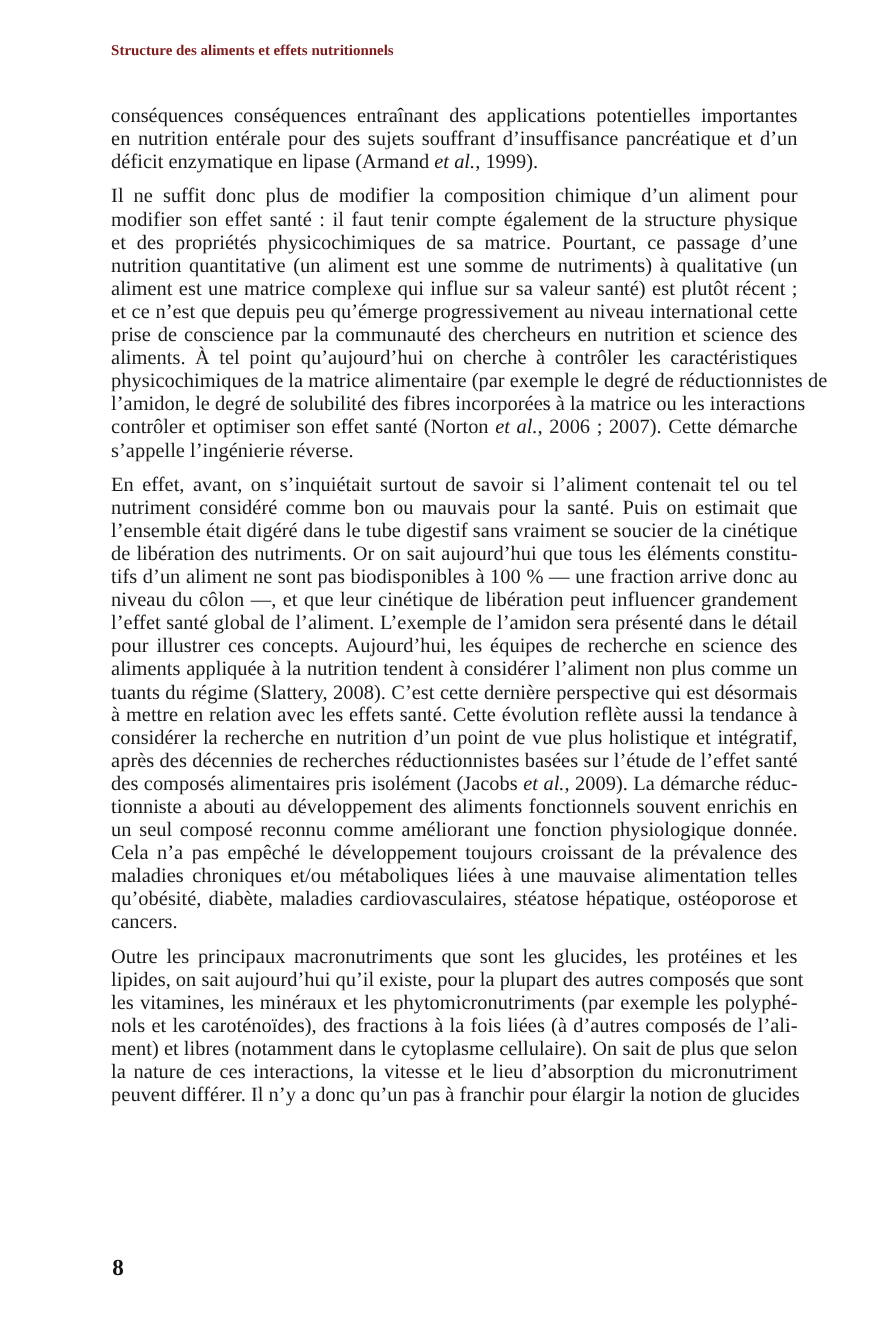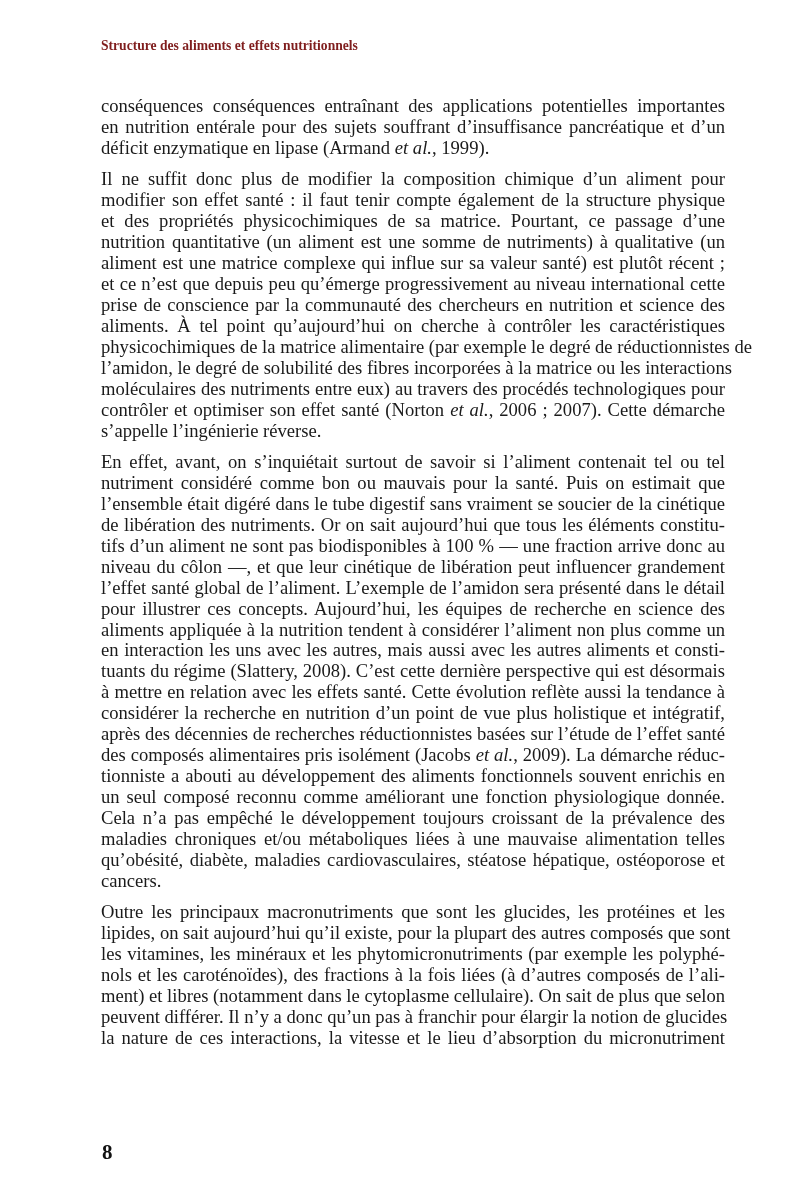--- a/index.html
+++ b/index.html
@@ -74,51 +74,49 @@
       <span class="line"><span>Il ne suffit donc plus de modifier la composition chimique d’un aliment pour</span></span>
       <span class="line"><span>modifier son effet santé : il faut tenir compte également de la structure physique</span></span>
       <span class="line"><span>et des propriétés physicochimiques de sa matrice. Pourtant, ce passage d’une</span></span>
       <span class="line"><span>nutrition quantitative (un aliment est une somme de nutriments) à qualitative (un</span></span>
       <span class="line"><span>aliment est une matrice complexe qui influe sur sa valeur santé) est plutôt récent ;</span></span>
       <span class="line"><span>et ce n’est que depuis peu qu’émerge progressivement au niveau international cette</span></span>
       <span class="line"><span>prise de conscience par la communauté des chercheurs en nutrition et science des</span></span>
       <span class="line"><span>aliments. À tel point qu’aujourd’hui on cherche à contrôler les caractéristiques</span></span>
       <span class="line"><span>physicochimiques de la matrice alimentaire (par exemple le degré de réductionnistes de</span></span>
       <span class="line"><span>l’amidon, le degré de solubilité des fibres incorporées à la matrice ou les interactions</span></span>
-      <span class="line"><span>moléculaires des nutriments entre eux) au travers des procédés technologiques pour</span></span>
       <span class="line"><span>contrôler et optimiser son effet santé (Norton </span><i>et al.</i><span>, 2006 ; 2007). Cette démarche</span></span>
       <span class="line last"><span>s’appelle l’ingénierie réverse.</span></span>
     </div>
     <div class="para">
       <span class="line"><span>En effet, avant, on s’inquiétait surtout de savoir si l’aliment contenait tel ou tel</span></span>
       <span class="line"><span>nutriment considéré comme bon ou mauvais pour la santé. Puis on estimait que</span></span>
       <span class="line"><span>l’ensemble était digéré dans le tube digestif sans vraiment se soucier de la cinétique</span></span>
       <span class="line"><span>de libération des nutriments. Or on sait aujourd’hui que tous les éléments constitu-</span></span>
       <span class="line"><span>tifs d’un aliment ne sont pas biodisponibles à 100 % — une fraction arrive donc au</span></span>
       <span class="line"><span>niveau du côlon —, et que leur cinétique de libération peut influencer grandement</span></span>
       <span class="line"><span>l’effet santé global de l’aliment. L’exemple de l’amidon sera présenté dans le détail</span></span>
       <span class="line"><span>pour illustrer ces concepts. Aujourd’hui, les équipes de recherche en science des</span></span>
       <span class="line"><span>aliments appliquée à la nutrition tendent à considérer l’aliment non plus comme un</span></span>
-      <span class="line"><span>en interaction les uns avec les autres, mais aussi avec les autres aliments et consti-</span></span>
       <span class="line"><span>tuants du régime (Slattery, 2008). C’est cette dernière perspective qui est désormais</span></span>
       <span class="line"><span>à mettre en relation avec les effets santé. Cette évolution reflète aussi la tendance à</span></span>
       <span class="line"><span>considérer la recherche en nutrition d’un point de vue plus holistique et intégratif,</span></span>
       <span class="line"><span>après des décennies de recherches réductionnistes basées sur l’étude de l’effet santé</span></span>
       <span class="line"><span>des composés alimentaires pris isolément (Jacobs </span><i>et al.</i><span>, 2009). La démarche réduc-</span></span>
       <span class="line"><span>tionniste a abouti au développement des aliments fonctionnels souvent enrichis en</span></span>
       <span class="line"><span>un seul composé reconnu comme améliorant une fonction physiologique donnée.</span></span>
       <span class="line"><span>Cela n’a pas empêché le développement toujours croissant de la prévalence des</span></span>
       <span class="line"><span>maladies chroniques et/ou métaboliques liées à une mauvaise alimentation telles</span></span>
       <span class="line"><span>qu’obésité, diabète, maladies cardiovasculaires, stéatose hépatique, ostéoporose et</span></span>
       <span class="line last"><span>cancers.</span></span>
     </div>
     <div class="para">
       <span class="line"><span>Outre les principaux macronutriments que sont les glucides, les protéines et les</span></span>
       <span class="line"><span>lipides, on sait aujourd’hui qu’il existe, pour la plupart des autres composés que sont</span></span>
       <span class="line"><span>les vitamines, les minéraux et les phytomicronutriments (par exemple les polyphé-</span></span>
       <span class="line"><span>nols et les caroténoïdes), des fractions à la fois liées (à d’autres composés de l’ali-</span></span>
       <span class="line"><span>ment) et libres (notamment dans le cytoplasme cellulaire). On sait de plus que selon</span></span>
+      <span class="line"><span>la nature de ces interactions, la vitesse et le lieu d’absorption du micronutriment</span></span>
       <span class="line"><span>peuvent différer. Il n’y a donc qu’un pas à franchir pour élargir la notion de glucides</span></span>
-      <span class="line"><span>la nature de ces interactions, la vitesse et le lieu d’absorption du micronutriment</span></span>
     </div>
   </div>
 
 <div class="page-number">8</div>
 
 </body></html>

